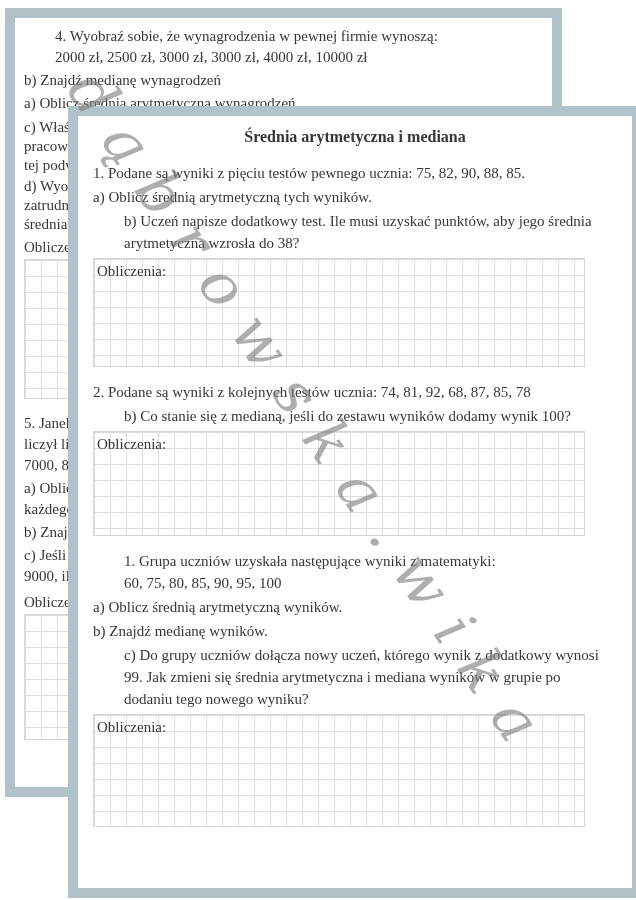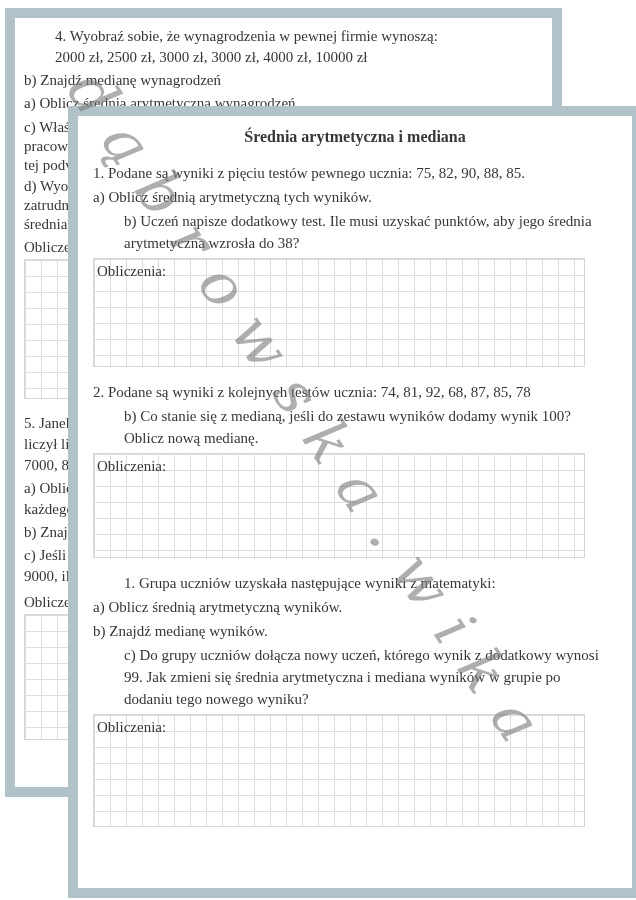--- a/index.html
+++ b/index.html
@@ -93,28 +93,28 @@
       <span class="ln" style="display:block">b)  Uczeń napisze dodatkowy test. Ile musi uzyskać punktów, aby jego średnia</span>
       <span class="ln" style="display:block">arytmetyczna wzrosła do 38?</span>
     </p>
     <div class="calc-grid g1">
       <div class="calc-label-in">Obliczenia:</div>
     </div>
 
     <p class="para mt14 ln">2. Podane są wyniki z kolejnych testów ucznia: 74, 81, 92, 68, 87, 85, 78</p>
     <p class="para mt2">
       <span class="ln" style="display:block">b) Co stanie się z medianą, jeśli do zestawu wyników dodamy wynik 100?</span>
-      <span class="ln" style="display:block">Oblicz nową medianę.</span>
     </p>
     <div class="calc-grid g2">
       <div class="calc-label-in">Obliczenia:</div>
     </div>
 
     <p class="para mt14">
       <span class="ln" style="display:block">1. Grupa uczniów uzyskała następujące wyniki z matematyki:</span>
+      <span class="ln" style="display:block">60, 75, 80, 85, 90, 95, 100</span>
     </p>
     <p class="para mt2 ln">a) Oblicz średnią arytmetyczną wyników.</p>
     <p class="para mt2 ln">b) Znajdź medianę wyników.</p>
     <p class="para mt2">
       <span class="ln" style="display:block">c) Do grupy uczniów dołącza nowy uczeń, którego wynik z dodatkowy wynosi</span>
       <span class="ln" style="display:block">99. Jak zmieni się średnia arytmetyczna i mediana wyników w grupie po</span>
       <span class="ln" style="display:block">dodaniu tego nowego wyniku?</span>
     </p>
     <div class="calc-grid g3">
       <div class="calc-label-in">Obliczenia:</div>

